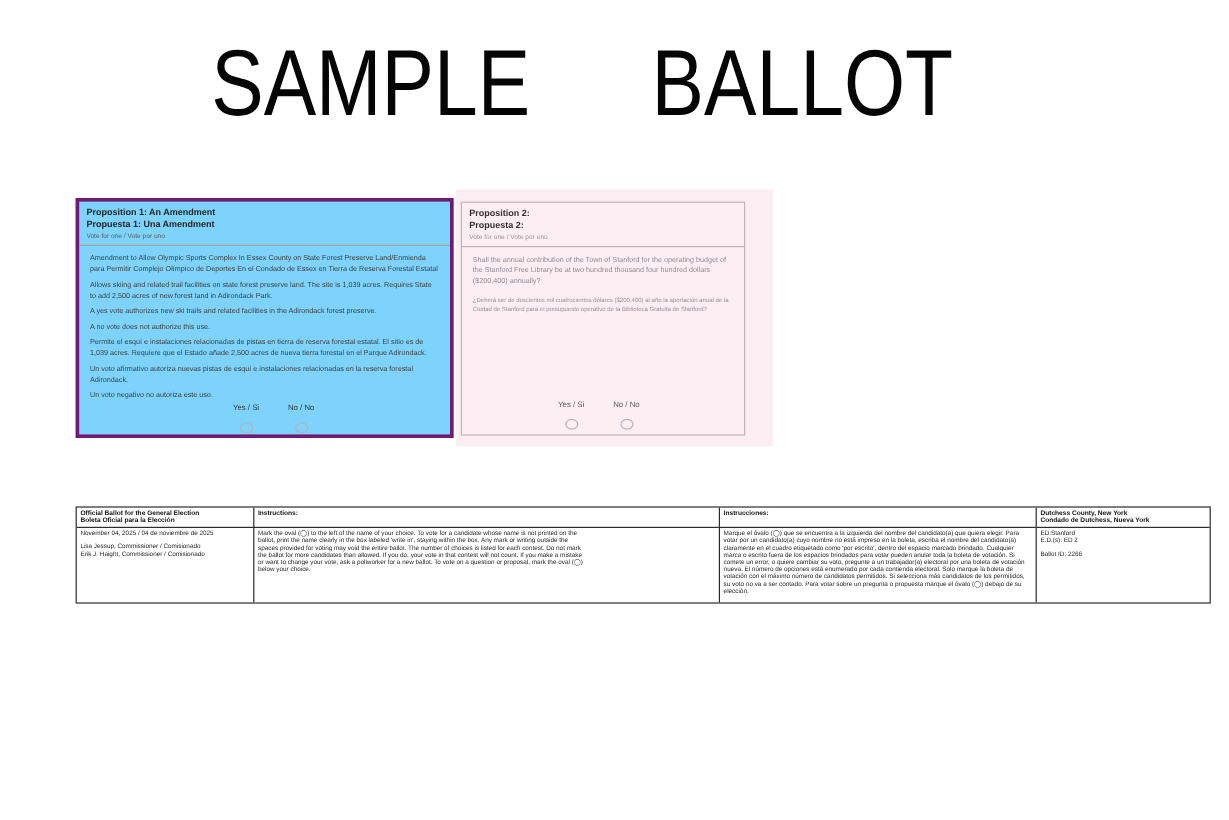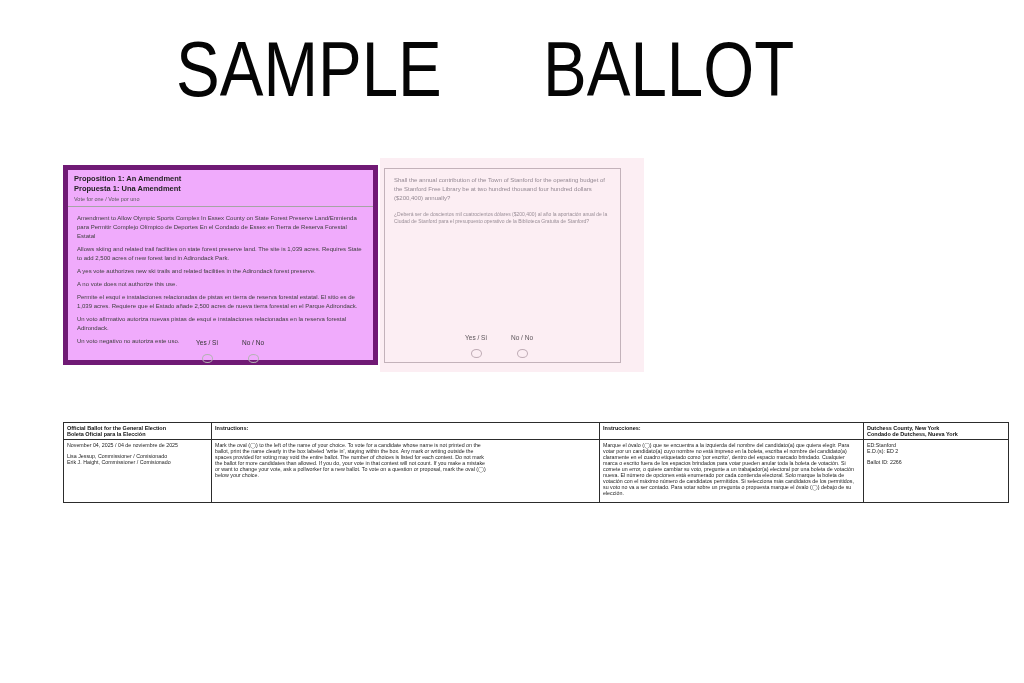--- a/index.html
+++ b/index.html
@@ -6,21 +6,21 @@
   .page{position:relative;width:1024px;height:663px;background:#ffffff;overflow:hidden;
         font-family:"Liberation Sans",sans-serif;color:#222;}
 
   
   .title-word{position:absolute;top:30px;font-size:78px;line-height:78px;color:#050505;
               transform:scaleX(0.84);transform-origin:0 0;white-space:nowrap;}
   .tw1{left:176px;}
   .tw2{left:543px;}
 
   
-  .prop{position:absolute;box-sizing:border-box;border:5px solid #701a75;background:#f0abfc;}
+  .prop{position:absolute;box-sizing:border-box;border:3px solid #701a75;background:#7dd3fc;}
   .prop1{left:63px;top:165px;width:315px;height:200px;}
   .prop-head{padding:4px 6px 3px;border-bottom:1px solid #a5a5a5;}
   .prop-title{font-weight:bold;font-size:7.5px;line-height:10px;color:#242424;}
   .prop-note{font-size:5.5px;line-height:7px;color:#5a5a5a;margin-top:2px;}
   .prop-body{padding:7px 9px 0;}
   .prop-body p{margin:0 0 4px;font-size:6px;line-height:9px;color:#3e3e3e;}
 
   .vote-row{position:absolute;display:flex;gap:16px;}
   .vote-opt{display:flex;flex-direction:column;align-items:center;width:30px;}
   .vote-label{font-size:6.5px;line-height:8px;color:#333;white-space:nowrap;}
@@ -84,20 +84,25 @@
       <div class="vote-opt">
         <span class="vote-label">No / No</span>
         <span class="oval"></span>
       </div>
     </div>
   </section>
 
   <div class="pink-col"></div>
 
   <section class="prop prop2">
+    <div class="prop-head">
+      <div class="prop-title">Proposition 2:</div>
+      <div class="prop-title">Propuesta 2:</div>
+      <div class="prop-note">Vote for one / Vote por uno</div>
+    </div>
     <div class="prop-body">
       <p class="en">Shall the annual contribution of the Town of Stanford for the operating budget of the Stanford Free Library be at two hundred thousand four hundred dollars ($200,400) annually?</p>
       <p class="es">¿Deberá ser de doscientos mil cuatrocientos dólares ($200,400) al año la aportación anual de la Ciudad de Stanford para el presupuesto operativo de la Biblioteca Gratuita de Stanford?</p>
     </div>
     <div class="vote-row" style="left:76px;top:165px;">
       <div class="vote-opt">
         <span class="vote-label">Yes / Si</span>
         <span class="oval"></span>
       </div>
       <div class="vote-opt">

